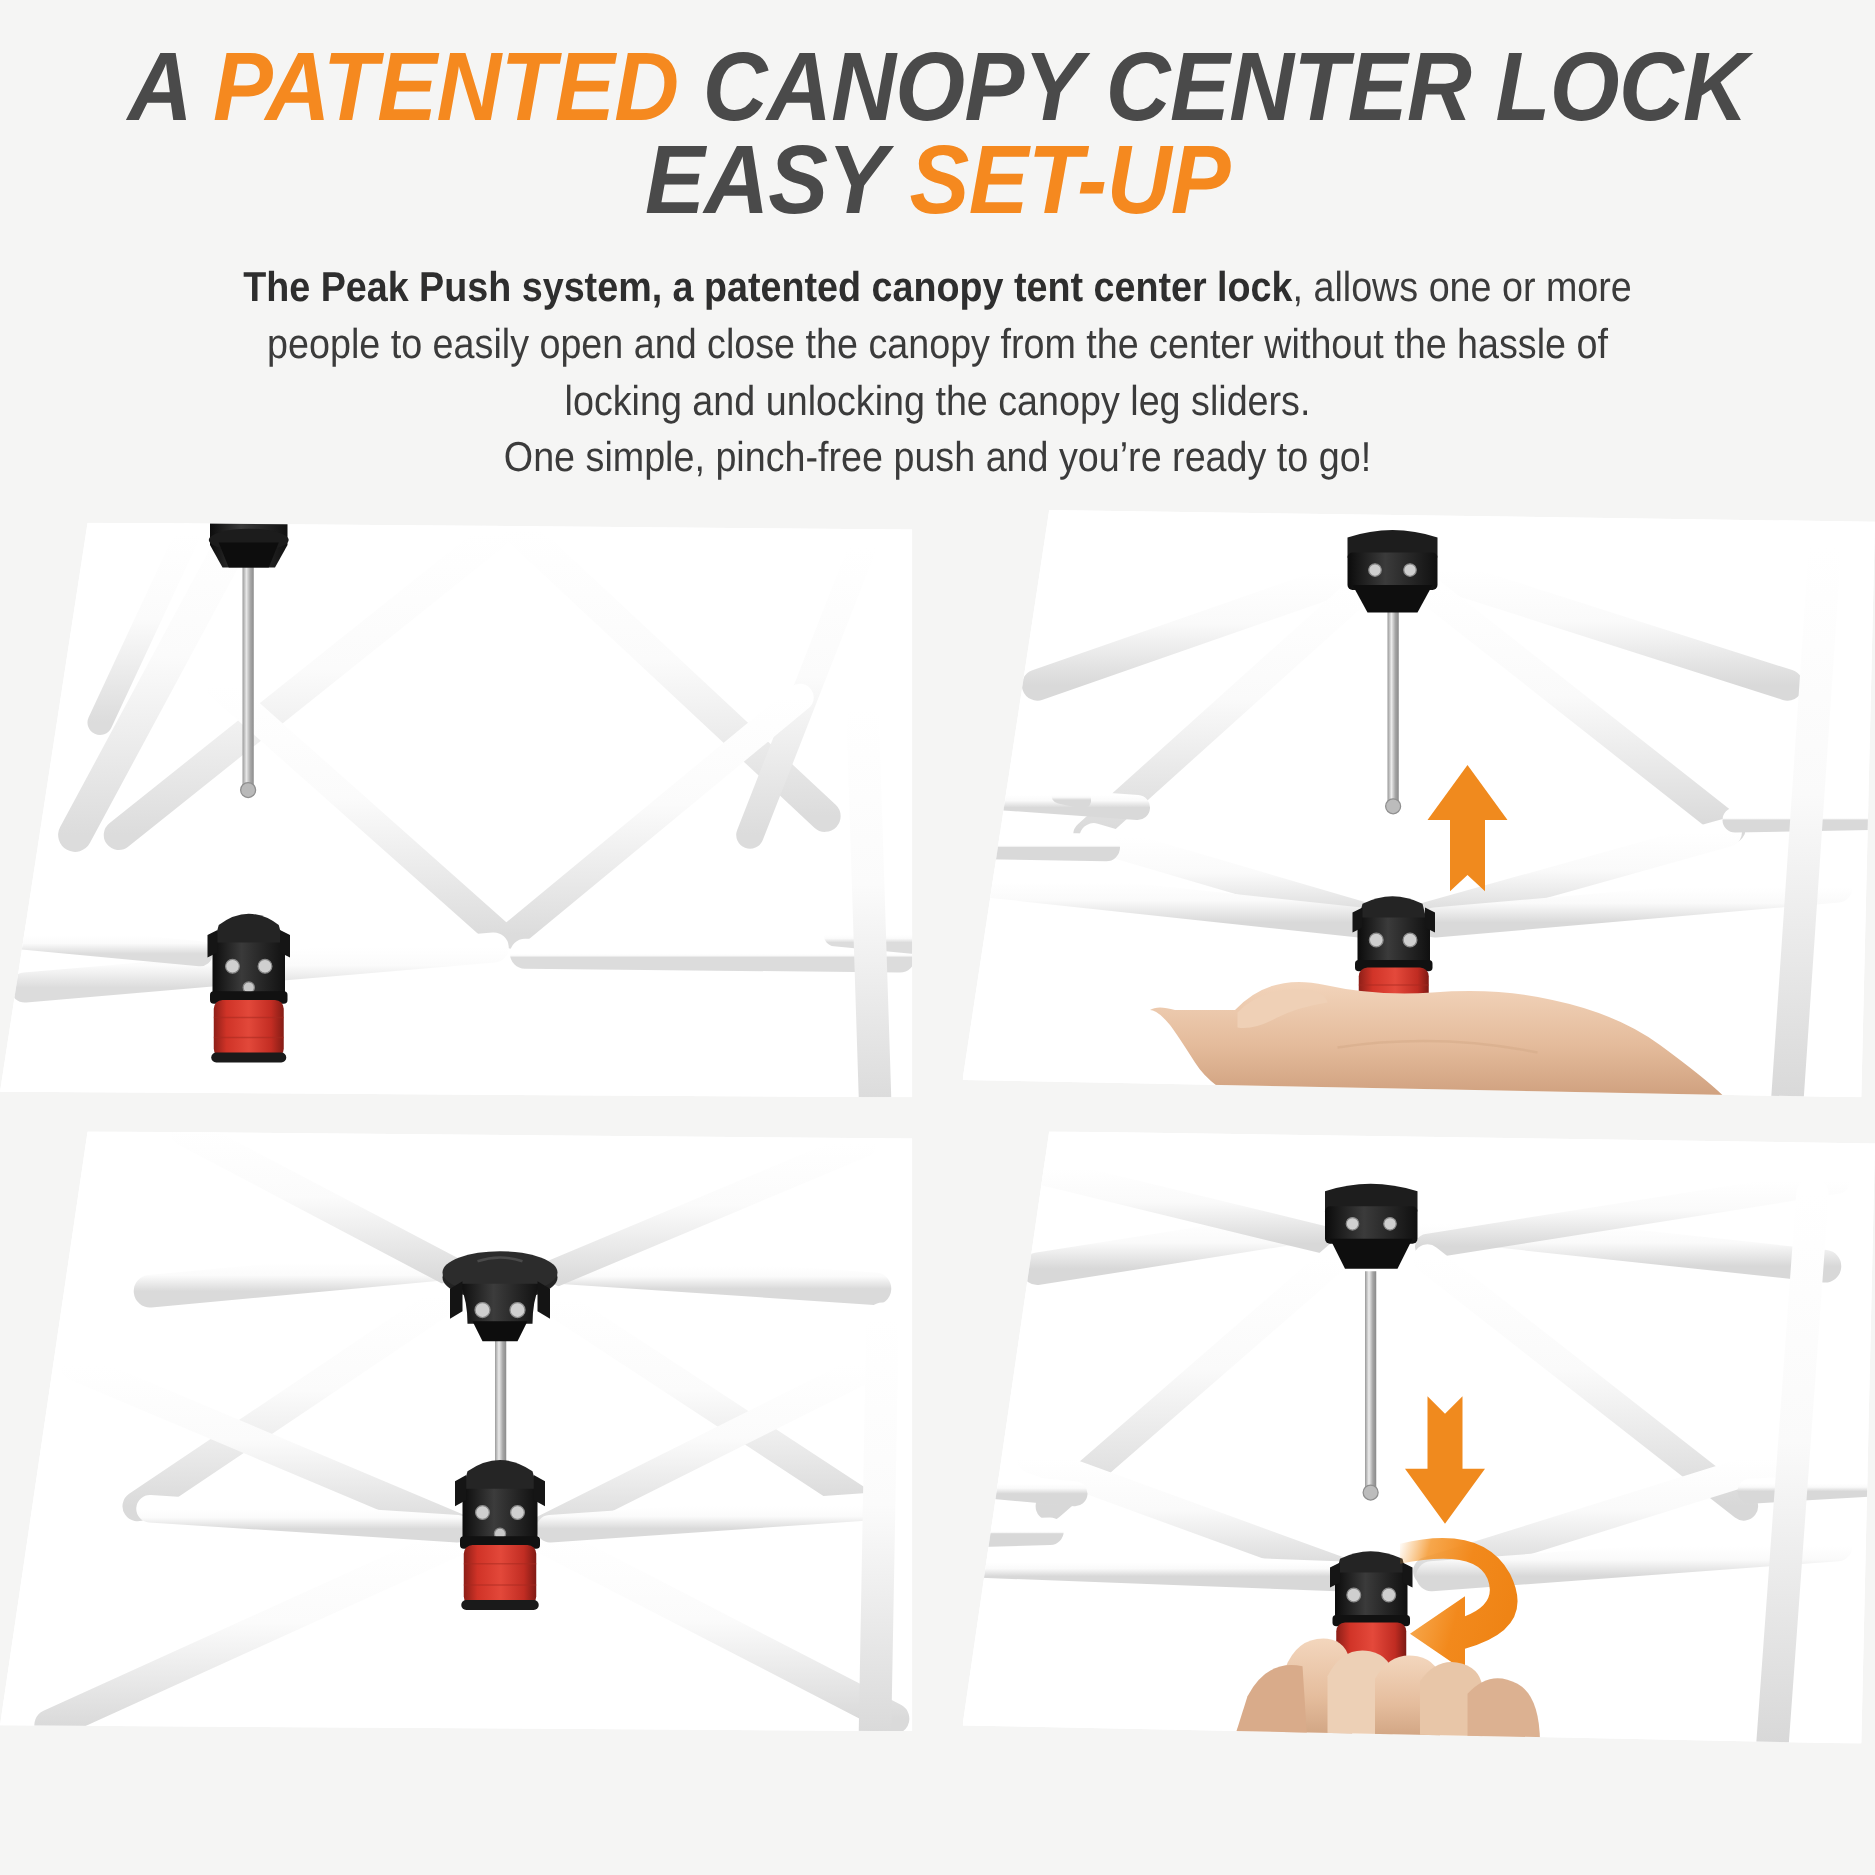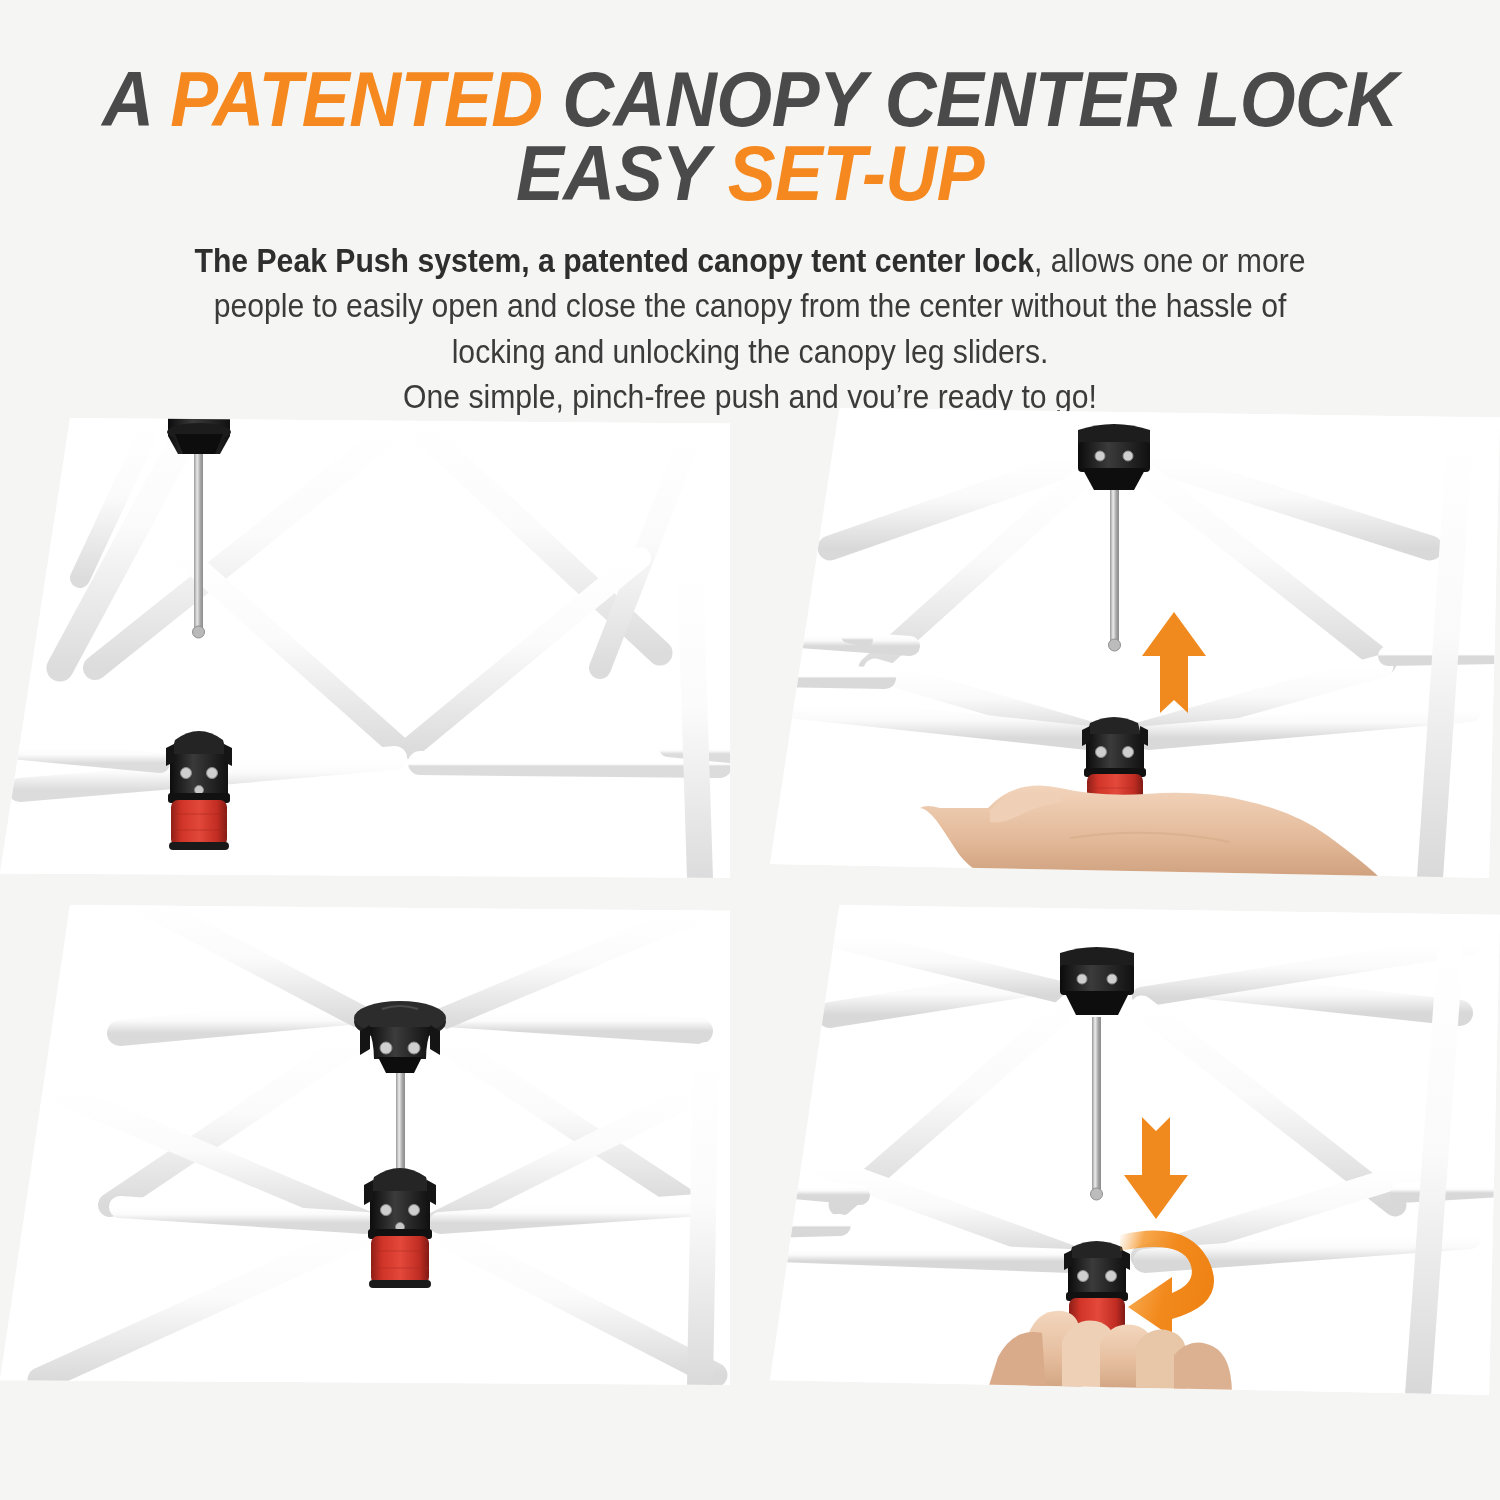--- a/index.html
+++ b/index.html
@@ -11,21 +11,21 @@
     height: 1500px;
     background: #f5f5f4;
     font-family: "Liberation Sans", sans-serif;
     overflow: hidden;
     position: relative;
   }
 
   
   .header {
     width: 1500px;
-    padding-top: 64px;
+    padding-top: 34px;
     text-align: center;
   }
   .title {
     font-family: "Liberation Sans Narrow", "Liberation Sans", sans-serif;
     font-weight: bold;
     font-style: italic;
     font-size: 78px;
     line-height: 0.92;
     letter-spacing: -0.5px;
     color: #4a4a4a;

